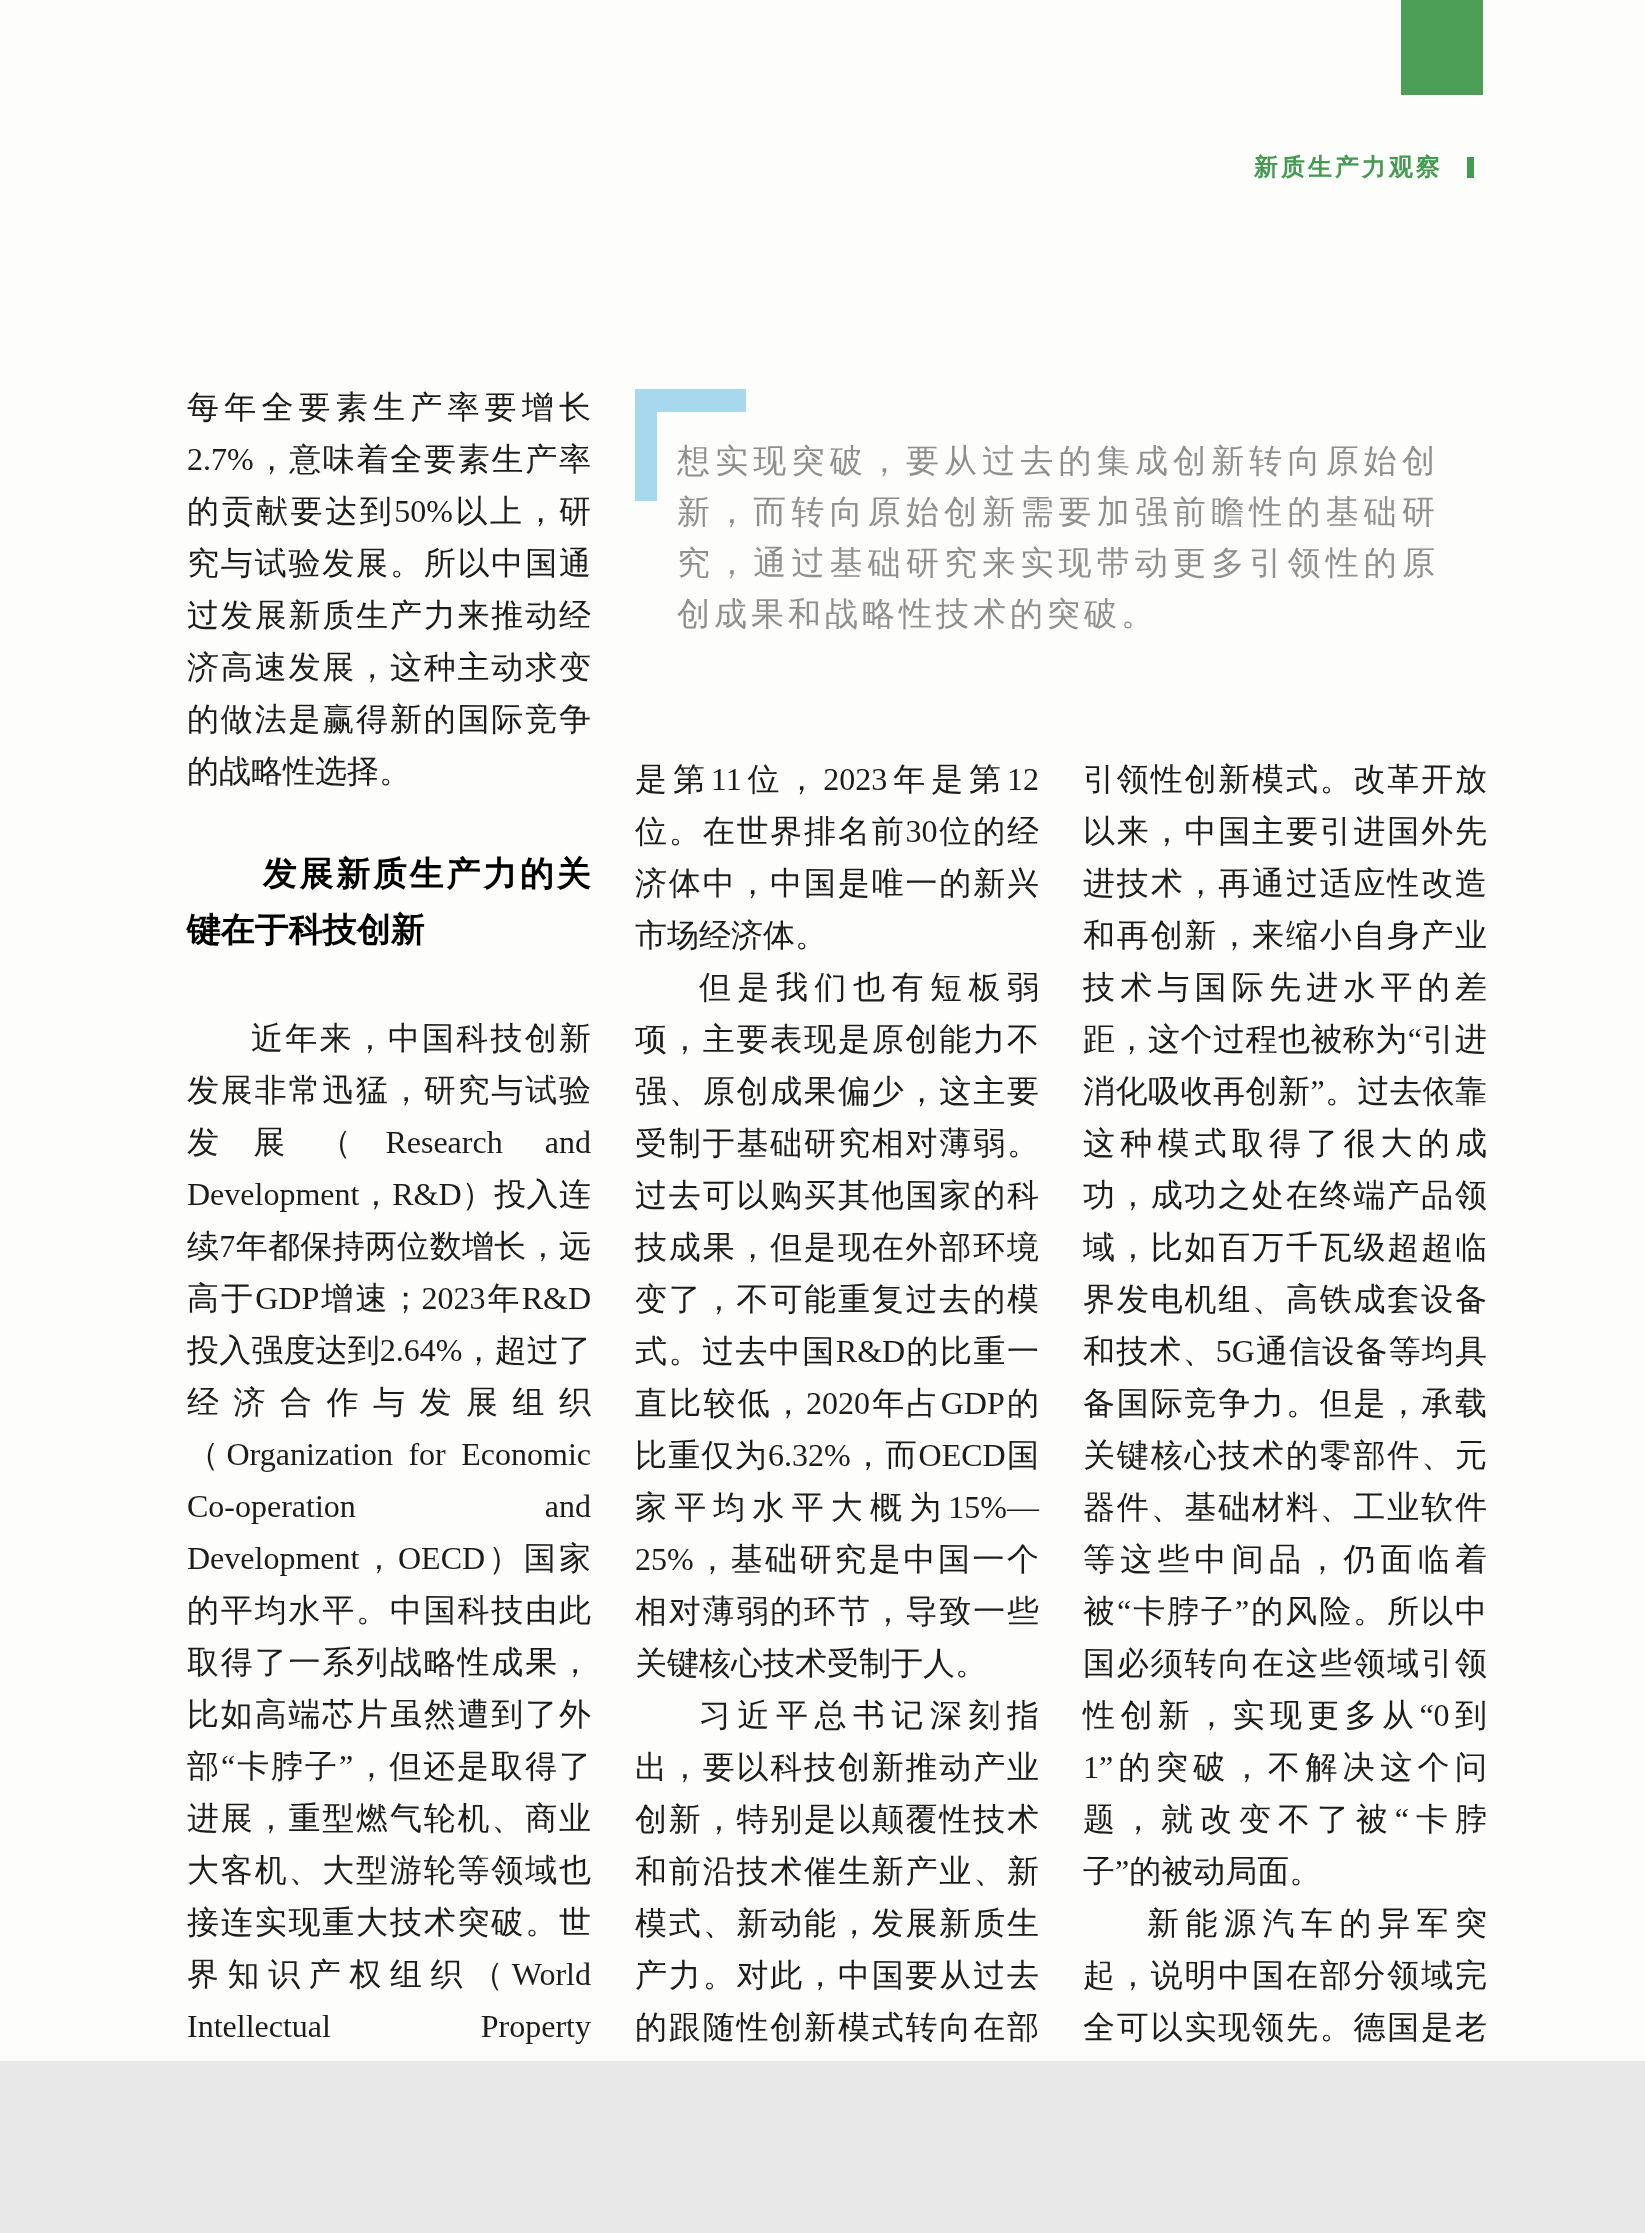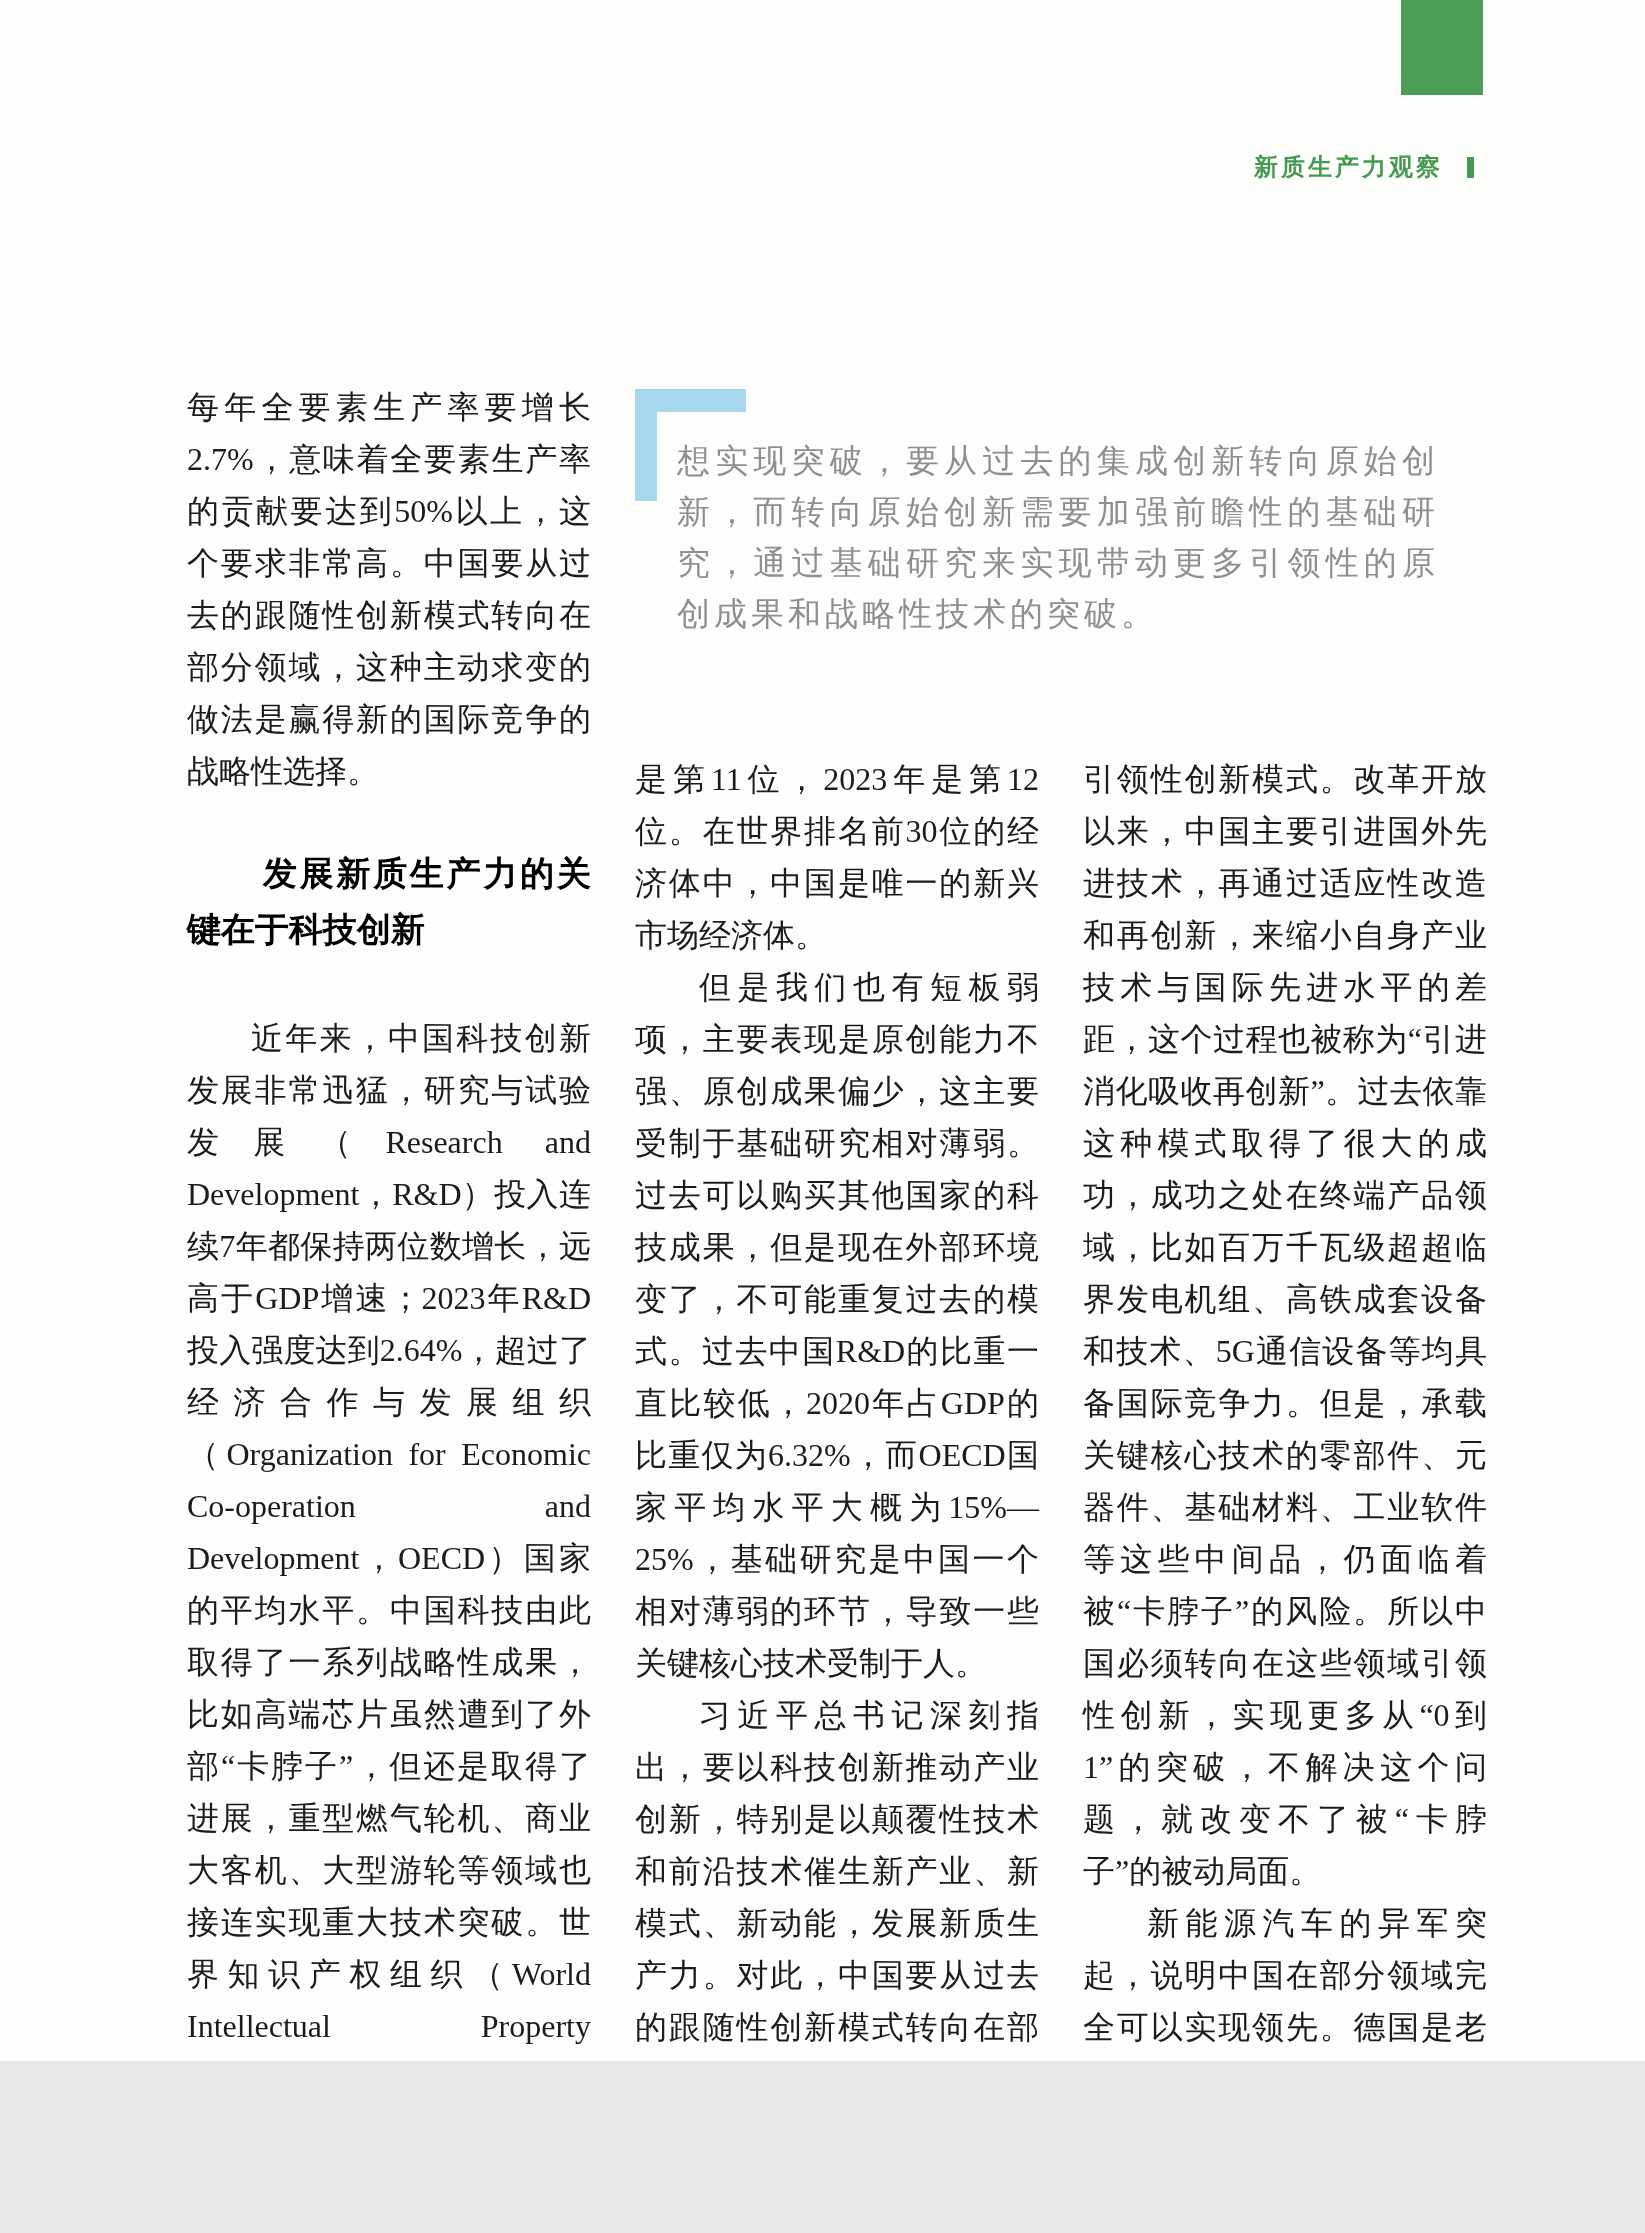--- a/index.html
+++ b/index.html
@@ -137,21 +137,21 @@
 
   <div class="section-header">
     <span class="section-label">新质生产力观察</span>
     <span class="section-bar"></span>
   </div>
 
   <div class="quote-corner"></div>
   <div class="pull-quote-text">想实现突破，要从过去的集成创新转向原始创新，而转向原始创新需要加强前瞻性的基础研究，通过基础研究来实现带动更多引领性的原创成果和战略性技术的突破。</div>
 
   <div id="col-left" class="col">
-    <p>每年全要素生产率要增长2.7%，意味着全要素生产率的贡献要达到50%以上，这个要求非常高。中国要从过去的跟随性创新模式转向在部分领域，这种主动求变的做法是赢得新的国际竞争的战略性选择。</p>
+    <p>每年全要素生产率要增长2.7%，意味着全要素生产率的贡献要达到50%以上，研究与试验发展。所以中国通过发展新质生产力来推动经济高速发展，这种主动求变的做法是赢得新的国际竞争的战略性选择。</p>
     <h3 class="col-heading">发展新质生产力的关键在于科技创新</h3>
     <p class="indent after-heading">近年来，中国科技创新发展非常迅猛，研究与试验发展（Research and Development，R&amp;D）投入连续7年都保持两位数增长，远高于GDP增速；2023年R&amp;D投入强度达到2.64%，超过了经济合作与发展组织（Organization for Economic Co-operation and Development，OECD）国家的平均水平。中国科技由此取得了一系列战略性成果，比如高端芯片虽然遭到了外部“卡脖子”，但还是取得了进展，重型燃气轮机、商业大客机、大型游轮等领域也接连实现重大技术突破。世界知识产权组织（World Intellectual Property Organization，WIPO）对中国的排名，2022年</p>
   </div>
 
   <div id="col-middle" class="col">
     <p>是第11位，2023年是第12位。在世界排名前30位的经济体中，中国是唯一的新兴市场经济体。</p>
     <p class="indent">但是我们也有短板弱项，主要表现是原创能力不强、原创成果偏少，这主要受制于基础研究相对薄弱。过去可以购买其他国家的科技成果，但是现在外部环境变了，不可能重复过去的模式。过去中国R&amp;D的比重一直比较低，2020年占GDP的比重仅为6.32%，而OECD国家平均水平大概为15%—25%，基础研究是中国一个相对薄弱的环节，导致一些关键核心技术受制于人。</p>
     <p class="indent">习近平总书记深刻指出，要以科技创新推动产业创新，特别是以颠覆性技术和前沿技术催生新产业、新模式、新动能，发展新质生产力。对此，中国要从过去的跟随性创新模式转向在部分领域</p>
   </div>
 

